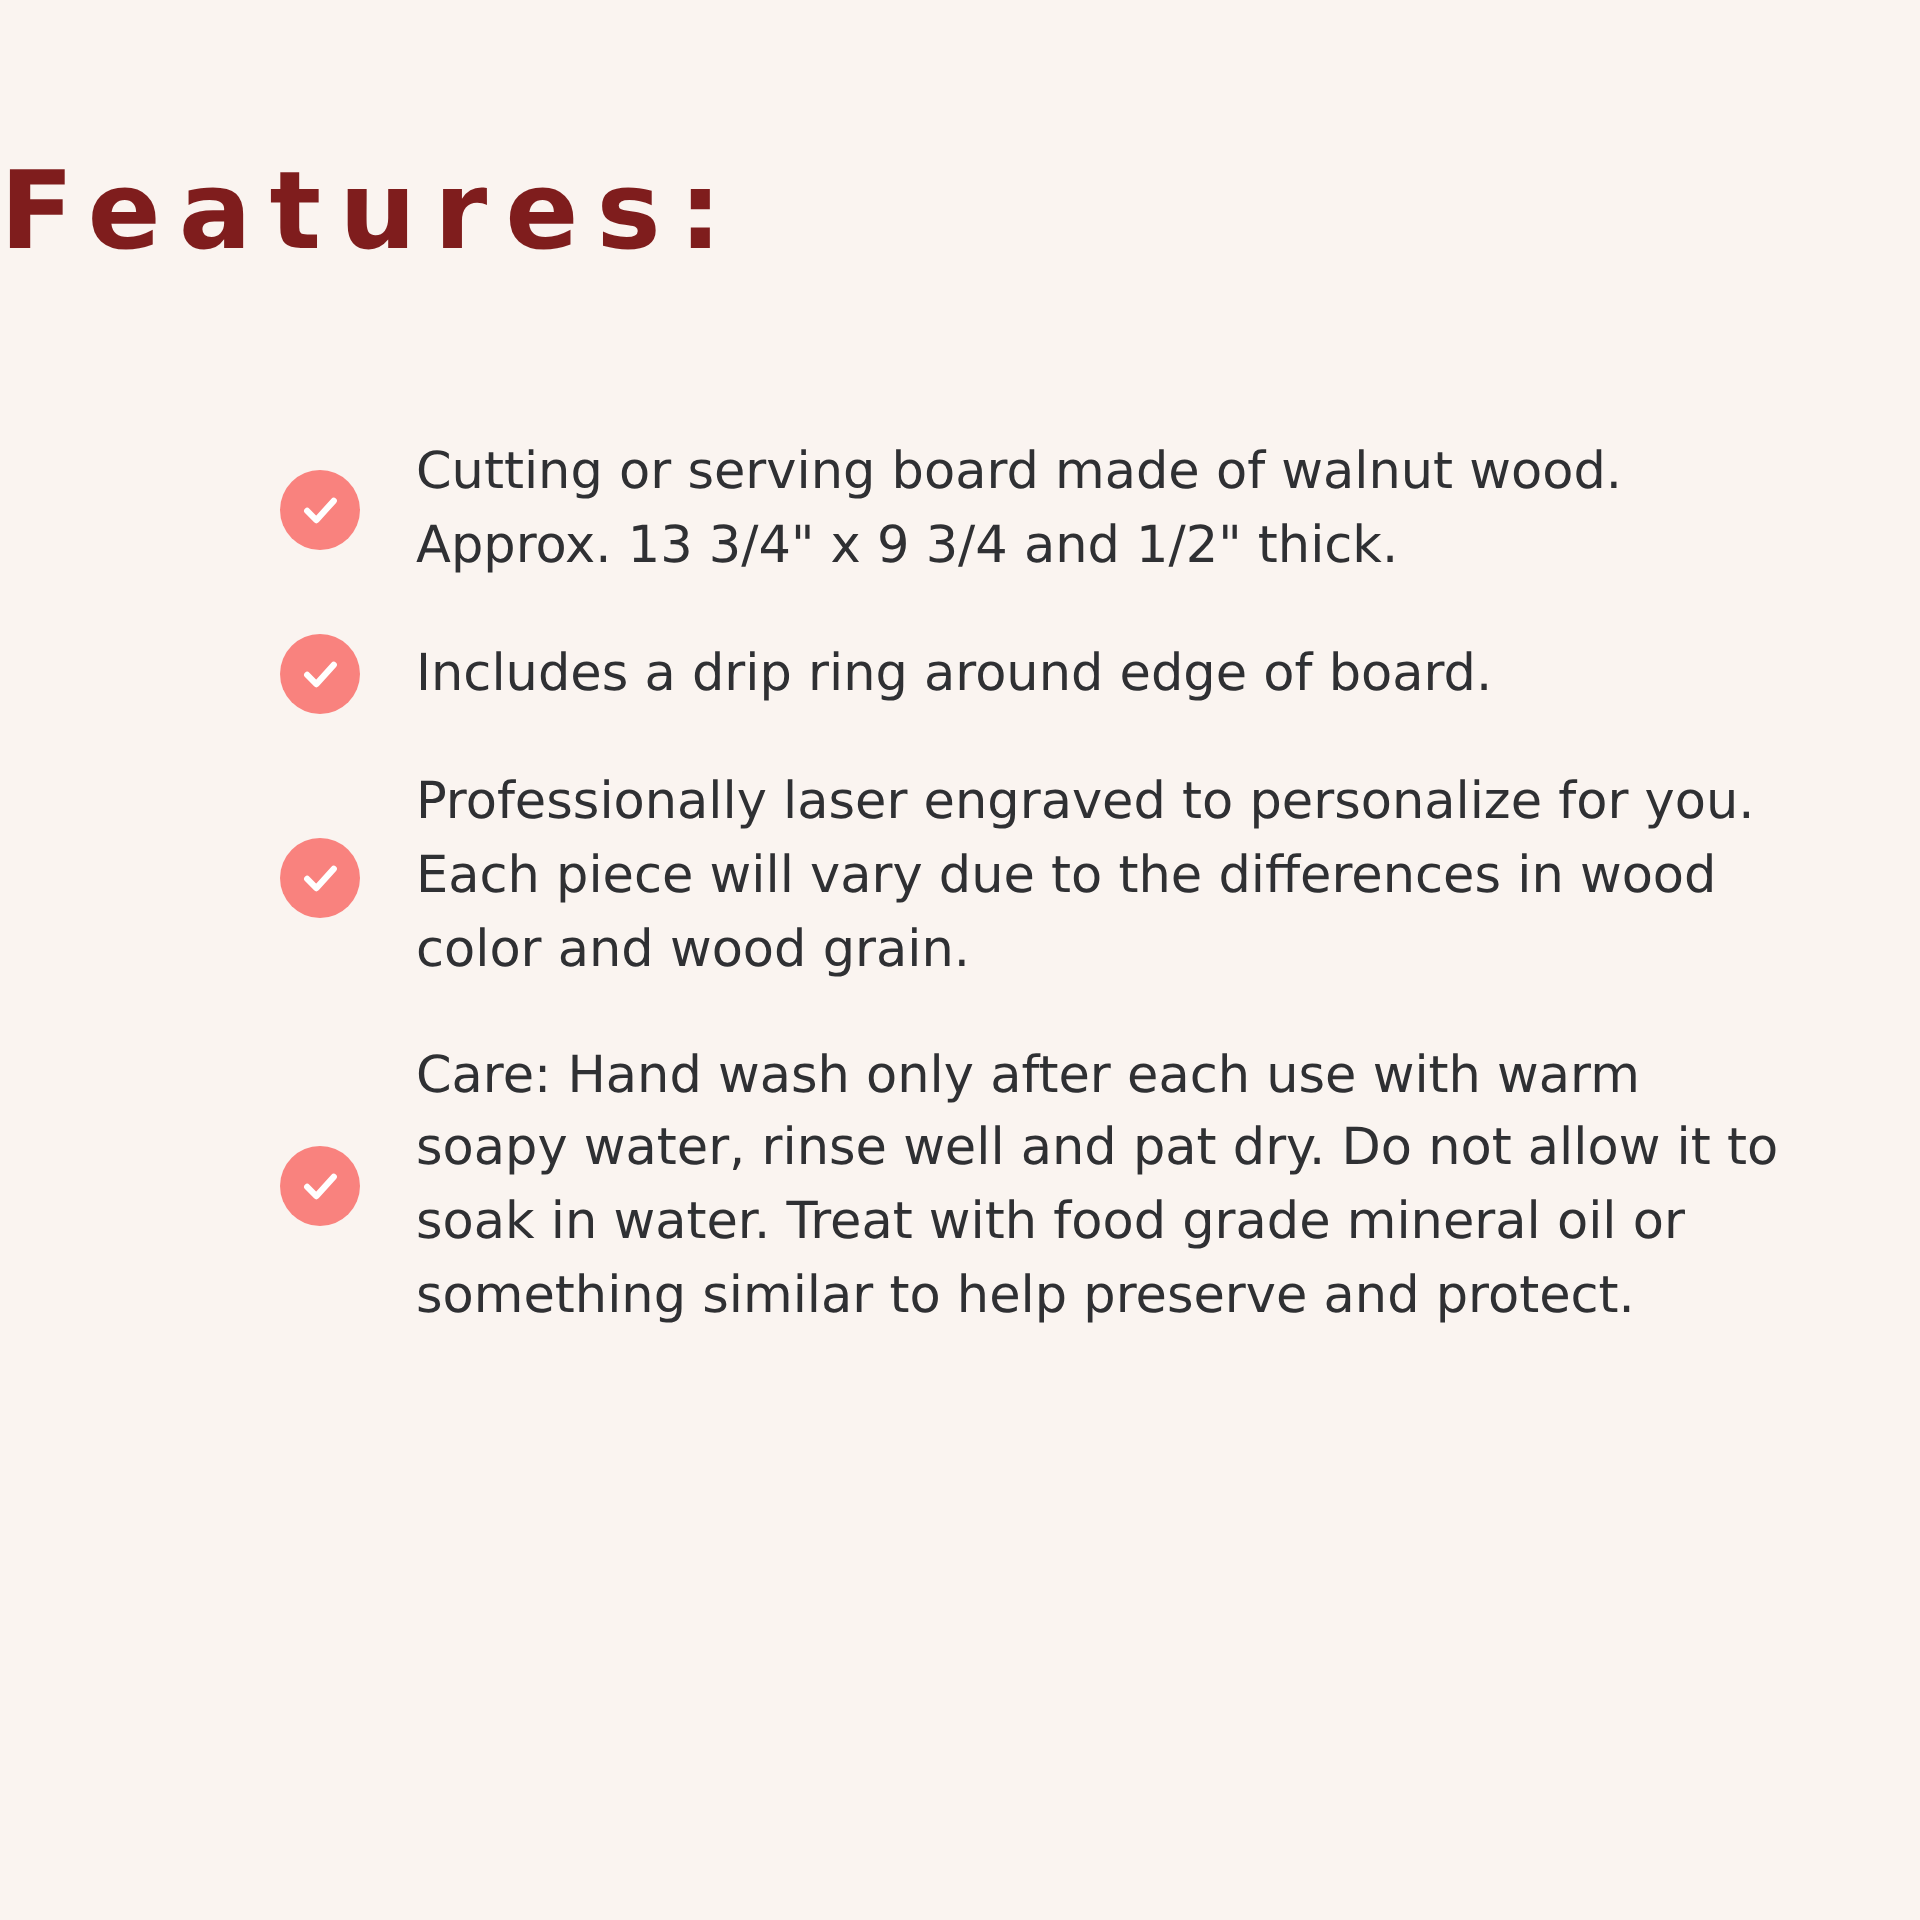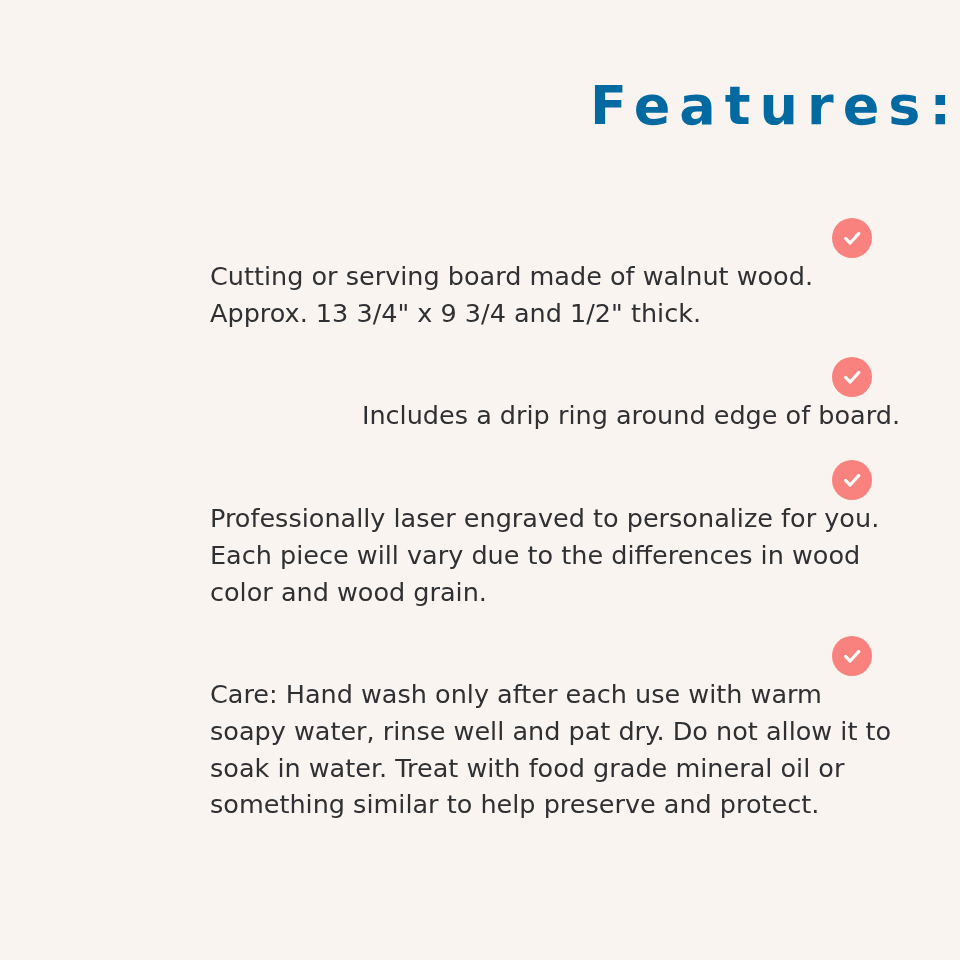--- a/index.html
+++ b/index.html
@@ -13,44 +13,43 @@
     font-family: "DejaVu Sans", sans-serif;
     overflow: hidden;
   }
   .page {
     position: relative;
     width: 960px;
     height: 960px;
     box-sizing: border-box;
   }
   .title {
-    text-align: right;
-    color: #0369a1;
+    text-align: left;
+    color: #7f1d1d;
     font-family: "DejaVu Sans", sans-serif;
     font-weight: bold;
     font-size: 54px;
     letter-spacing: 9px;
     margin: 0;
     padding-top: 76px;
     line-height: 1.1;
   }
   .features-list {
     margin: 0;
     padding: 0;
     list-style: none;
     position: absolute;
     top: 218px;
     left: 140px;
     width: 760px;
   }
   .feature-item {
     display: flex;
-    align-items: flex-end;
+    align-items: center;
     margin-bottom: 26px;
-    flex-direction: column;
   }
   .check-badge {
     flex: 0 0 auto;
     width: 40px;
     height: 40px;
     border-radius: 50%;
     background: #f9827e;
     display: flex;
     align-items: center;
     justify-content: center;

